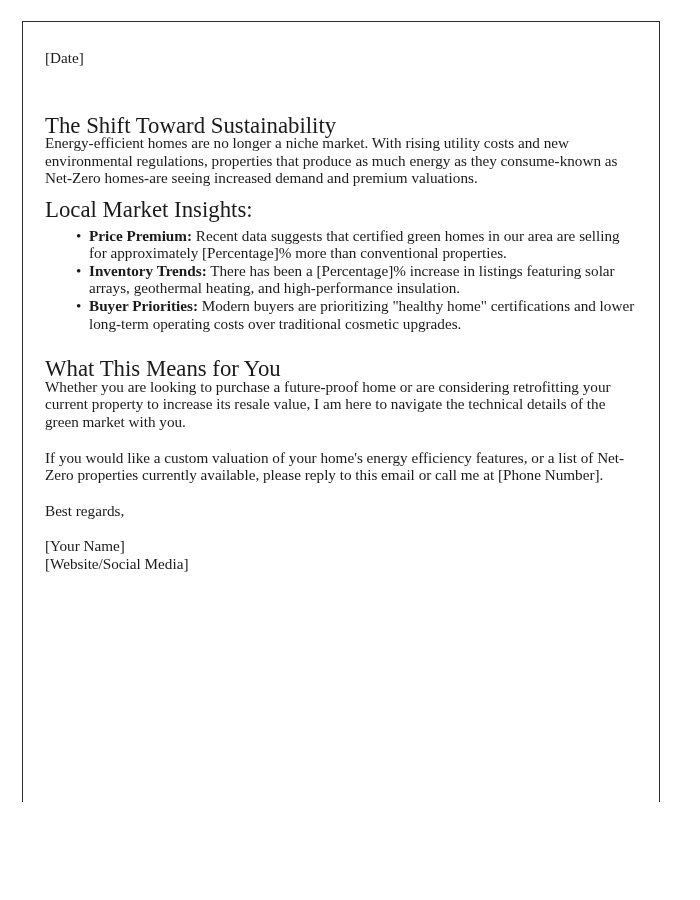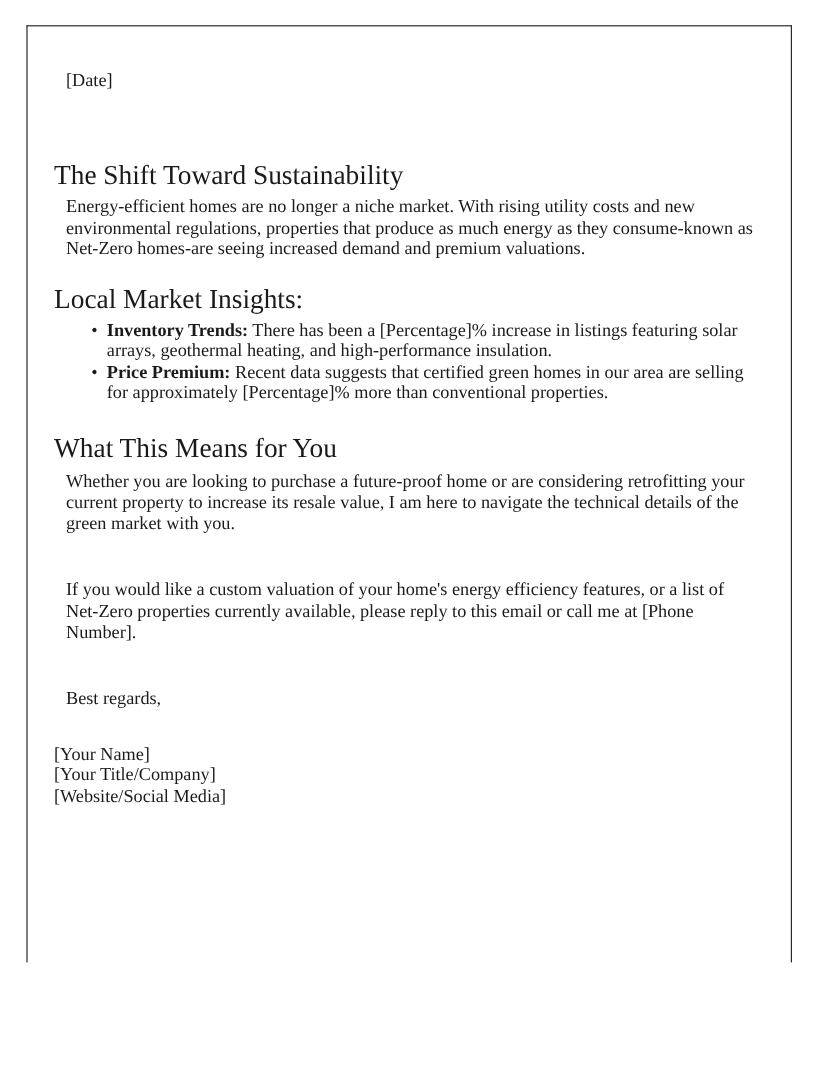--- a/index.html
+++ b/index.html
@@ -44,21 +44,21 @@
   .gap-md  { height: 14px; }
   .gap-sm  { height: 8px; }
 
   .section-heading {
     font-weight: normal;
     margin: 0;
     line-height: 17.6px;
   }
 
   p.para {
-    margin: 10px;
+    margin: 0;
     line-height: 17.6px;
     text-align: left;
   }
 
   ul.bullets {
     margin: 0;
     padding: 0 0 0 31px;   
     list-style: none;
   }
   ul.bullets > li {
@@ -103,24 +103,27 @@
     <p class="para">Energy-efficient homes are no longer a niche market. With rising utility costs and new environmental regulations, properties that produce as much energy as they consume-known as Net-Zero homes-are seeing increased demand and premium valuations.</p>
 
     <div class="gap-md"></div>
 
     <h2 class="section-heading">Local Market Insights:</h2>
 
     <div class="gap-sm"></div>
 
     <ul class="bullets">
       <li>
+        <span class="lead">Price Premium:</span><span> Recent data suggests that certified green homes in our area are selling for approximately [Percentage]% more than conventional properties.</span>
+      </li>
+      <li>
         <span class="lead">Inventory Trends:</span><span> There has been a [Percentage]% increase in listings featuring solar arrays, geothermal heating, and high-performance insulation.</span>
       </li>
       <li>
-        <span class="lead">Price Premium:</span><span> Recent data suggests that certified green homes in our area are selling for approximately [Percentage]% more than conventional properties.</span>
+        <span class="lead">Buyer Priorities:</span><span> Modern buyers are prioritizing "healthy home" certifications and lower long-term operating costs over traditional cosmetic upgrades.</span>
       </li>
     </ul>
 
     <div class="gap-md"></div>
 
 
     <div class="gap-md"></div>
 
     <h2 class="section-heading">What This Means for You</h2>
     <p class="para">Whether you are looking to purchase a future-proof home or are considering retrofitting your current property to increase its resale value, I am here to navigate the technical details of the green market with you.</p>
@@ -129,17 +132,16 @@
 
     <p class="para">If you would like a custom valuation of your home's energy efficiency features, or a list of Net-Zero properties currently available, please reply to this email or call me at [Phone Number].</p>
 
     <div class="gap-lg"></div>
 
     <p class="para">Best regards,</p>
 
     <div class="gap-lg"></div>
 
     <div class="sign-line">[Your Name]</div>
-    <div class="sign-line">[Your Title/Company]</div>
     <div class="sign-line">[Website/Social Media]</div>
 
   </div>
 </div>
 
 </body></html>

